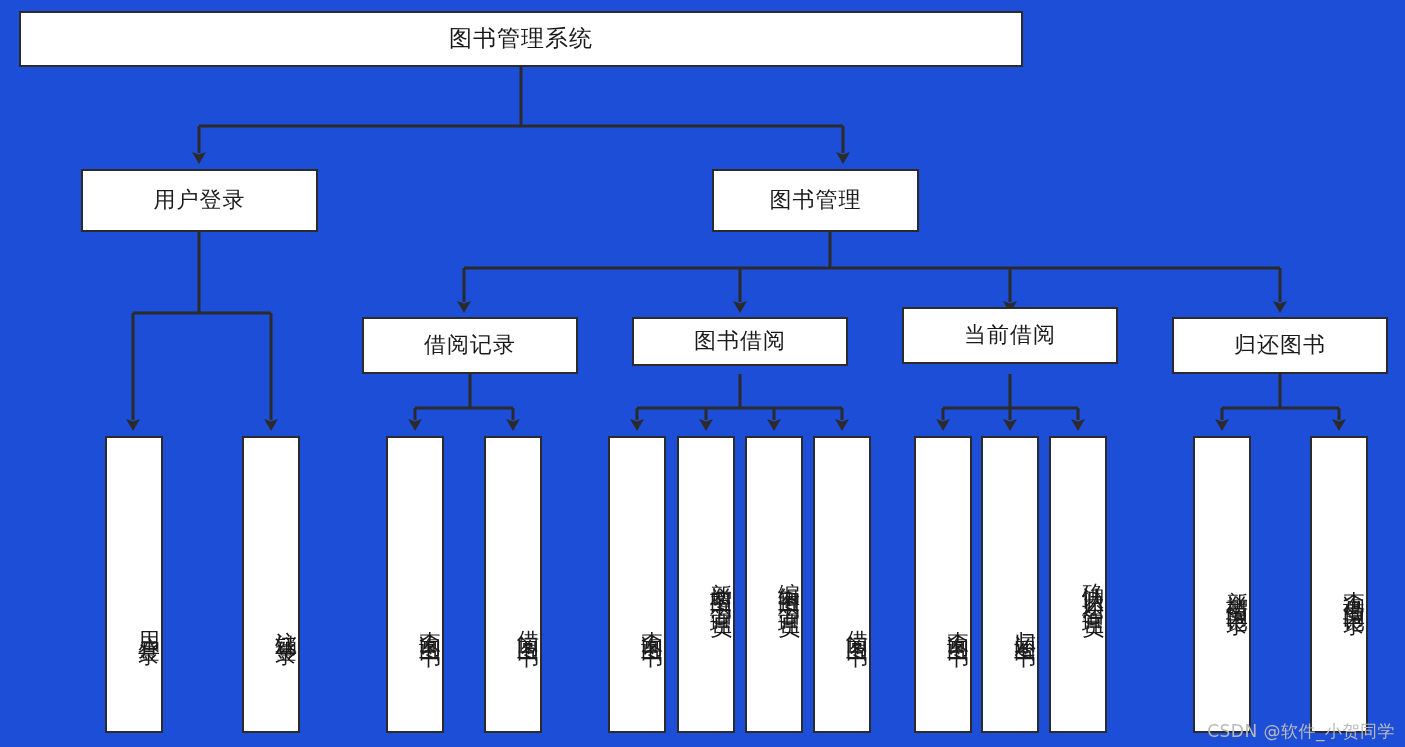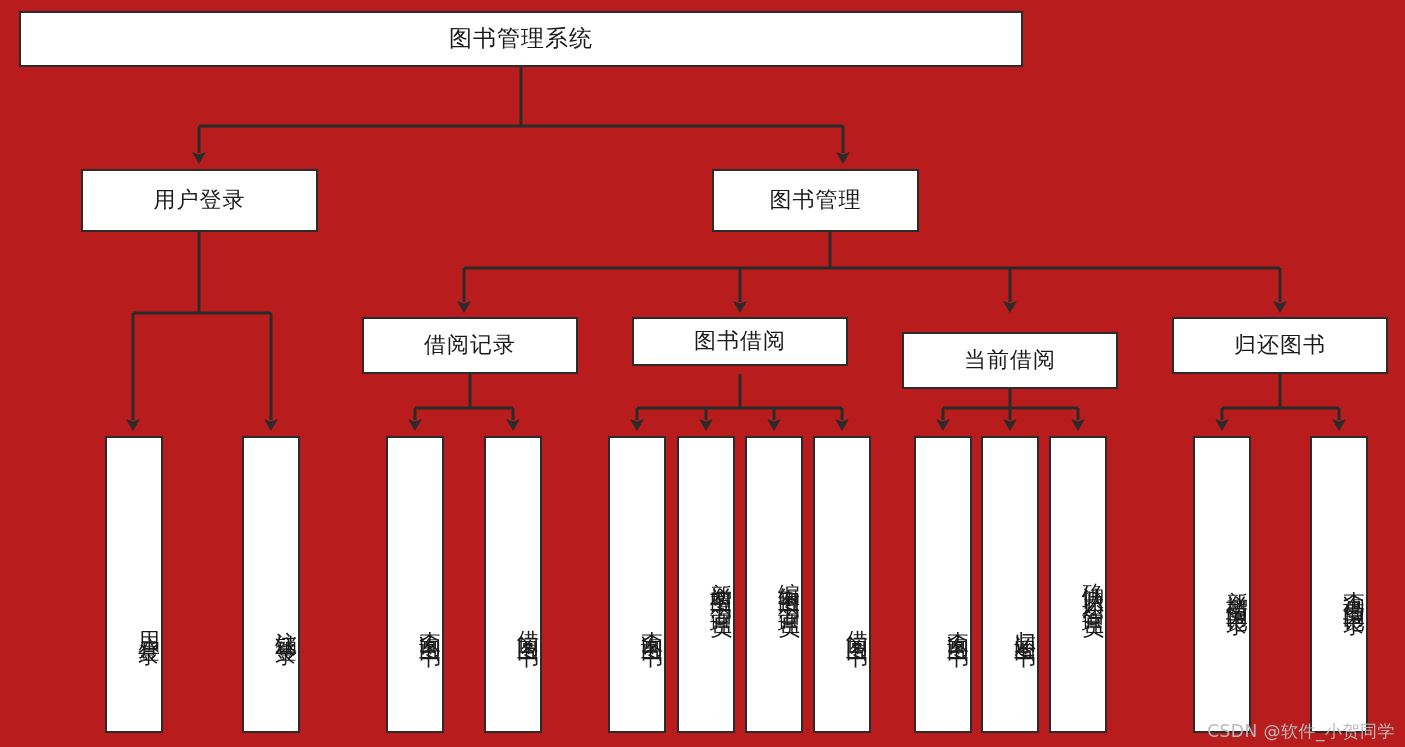--- a/index.html
+++ b/index.html
@@ -8,21 +8,21 @@
     padding: 0;
     background: #ffffff;
   }
   body {
     font-family: "DejaVu Sans", "Liberation Sans", sans-serif;
   }
   #canvas {
     position: relative;
     width: 1405px;
     height: 747px;
-    background: #b91c1c;
+    background: #1d4ed8;
     overflow: hidden;
   }
   svg#wires {
     position: absolute;
     left: 0;
     top: 0;
     width: 1405px;
     height: 747px;
     pointer-events: none;
   }
@@ -139,21 +139,21 @@
   <div class="node node-h" style="left:712px; top:169px; width:207px; height:63px;">
     <span>图书管理</span>
   </div>
 
   <div class="node node-h" style="left:362px; top:317px; width:216px; height:57px;">
     <span>借阅记录</span>
   </div>
   <div class="node node-h" style="left:632px; top:317px; width:216px; height:49px;">
     <span>图书借阅</span>
   </div>
-  <div class="node node-h" style="left:902px; top:332px; width:216px; height:57px;">
+  <div class="node node-h" style="left:902px; top:307px; width:216px; height:57px;">
     <span>当前借阅</span>
   </div>
   <div class="node node-h" style="left:1172px; top:317px; width:216px; height:57px;">
     <span>归还图书</span>
   </div>
 
   <div class="node node-v mid" style="left:105px; top:436px; width:58px; height:297px;">
     <span class="vtext">用户登录</span>
   </div>
   <div class="node node-v mid" style="left:242px; top:436px; width:58px; height:297px;">

